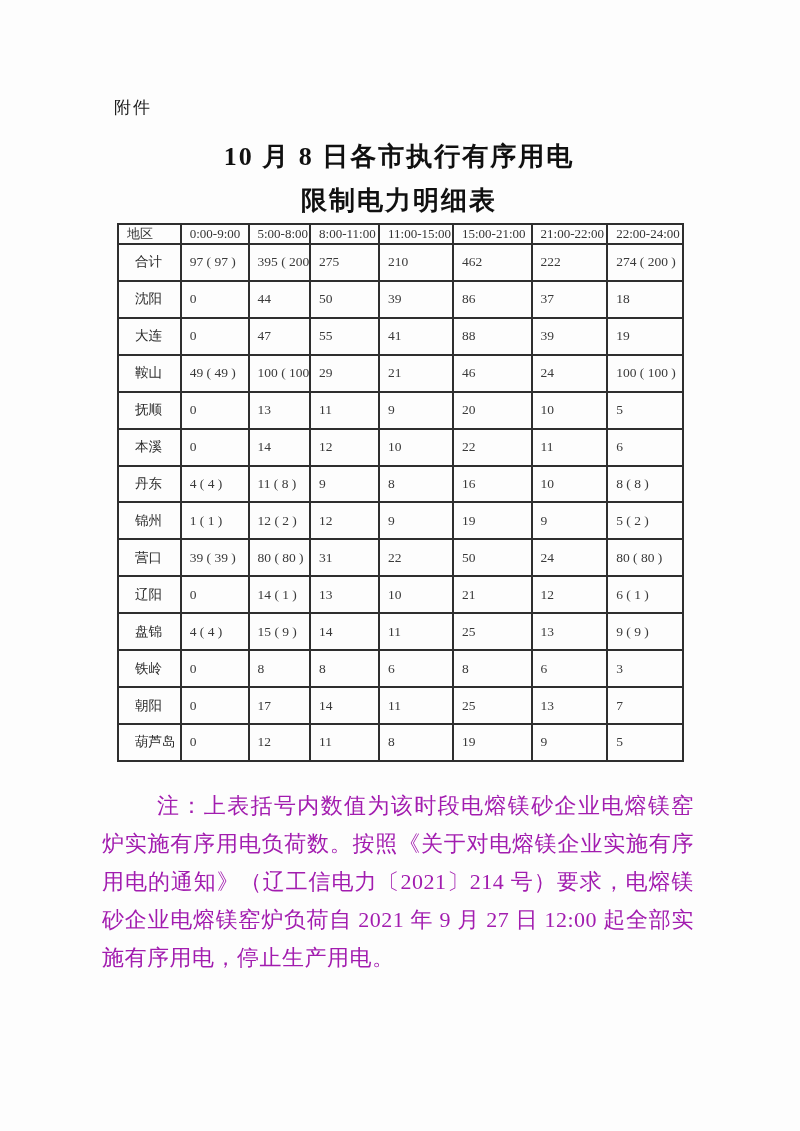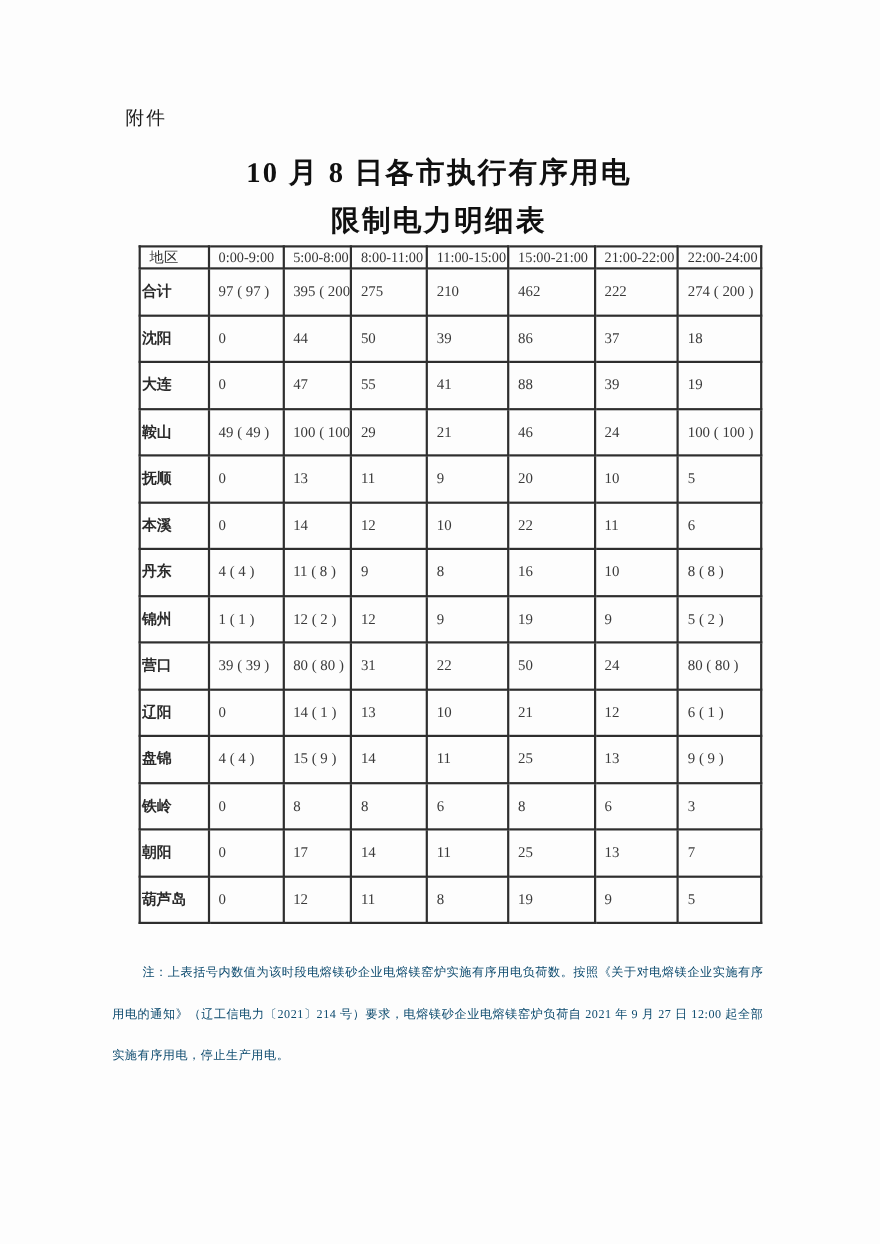--- a/index.html
+++ b/index.html
@@ -31,44 +31,44 @@
   .doc-title span { display: block; }
   .unit-label {
     text-align: right;
     font-size: 15px;
     color: #1c1c1c;
     margin: 14px 1px 9px 0;
     letter-spacing: 1px;
   }
   table.power-table {
     width: 567px;
-    margin-left: 12px;
-    height: 617px;
+    margin-left: 3px;
+    height: 539px;
     border-collapse: collapse;
     table-layout: fixed;
   }
   .power-table th, .power-table td {
     border: 2px solid #2e2e2e;
     font-weight: normal;
     font-size: 13.5px;
     text-align: left;
     vertical-align: middle;
     padding: 0 2px 0 8px;
     color: #3a3a3a;
     white-space: nowrap;
     overflow: hidden;
   }
   .power-table thead th { font-size: 13px; color: #333; }
-  .power-table tbody th { color: #2a2a2a; padding-left: 1px; font-weight: bold; }
+  .power-table tbody th { color: #2a2a2a; padding-left: 16px; }
   .note {
-    font-size: 11px;
+    font-size: 22px;
     line-height: 38px;
     text-align: justify;
     text-indent: 2.5em;
-    color: #0c4a6e;
+    color: #a21caf;
     margin: 25px -10px 0 -12px;
     letter-spacing: 0.5px;
   }
 </style>
 </head>
 <body>
 
 <div class="page">
 
   <div class="attachment">附件</div>

